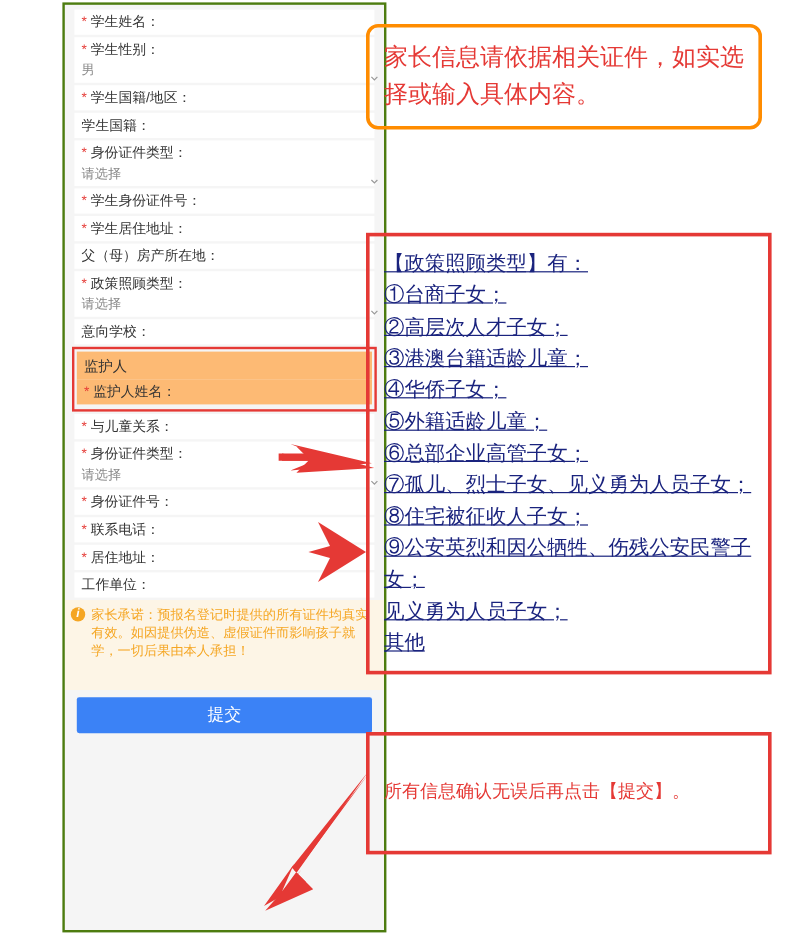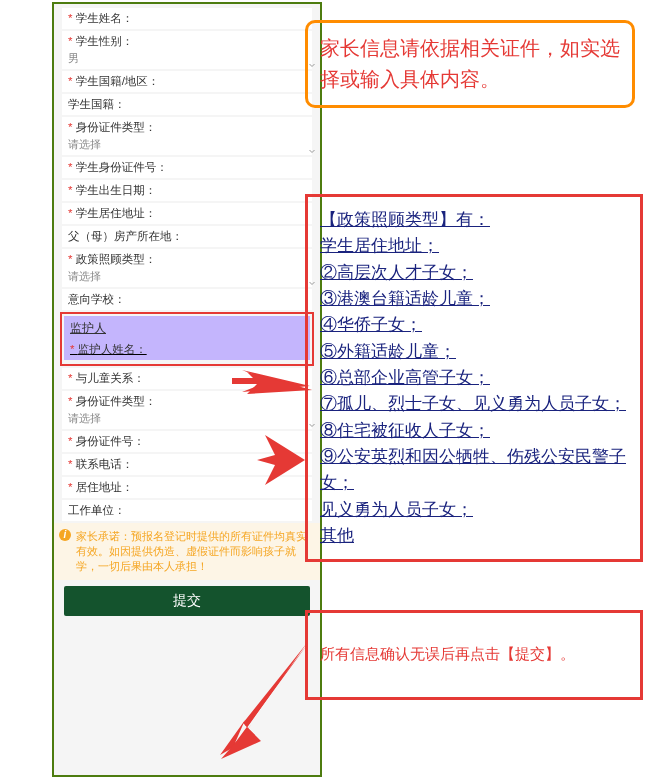--- a/index.html
+++ b/index.html
@@ -17,30 +17,30 @@
     .panel-inner { padding: 4px 8px 0 8px; }
     .form-item { background: #fff; padding: 3px 6px; margin-bottom: 2px; }
     .form-item .lbl { font-size: 11.5px; color: #333; display: block; }
     .form-item .req::before { content: "* "; color: #e53935; }
     .form-item .sel { display: flex; align-items: center; justify-content: space-between; padding: 2px 0 0 0; }
     .form-item .sel span { font-size: 11px; color: #888; }
     .chev { width: 0; height: 0; }
     .chev svg { width: 12px; height: 12px; }
     .section-hdr { font-size: 12px; color: #333; padding: 4px 6px 2px 6px; }
     .red-box { border: 2px solid #e53935; padding: 2px 2px; margin: 0 -2px 2px -2px; }
-    .red-box .section-hdr,.red-box .form-item{ background:#c4b5fd;text-decoration:underline;}
+    .red-box .section-hdr,.red-box .form-item{ background:#fdba74;}
     .red-box .form-item{ border:none; }
-    .notice { background: #fdf5e6; color: #f5a623; font-size: 11px; padding: 6px 6px 6px 22px; position: relative; line-height: 1.35; }
+    .notice { background: #fdf5e6; color: #f5a623; font-size: 11px; padding: 6px 6px 24px 22px; position: relative; line-height: 1.35; }
     .notice::before { content: "i"; position: absolute; left: 5px; top: 6px; width: 12px; height: 12px; border-radius: 50%; background: #f5a623; color: #fff; font-size: 10px; line-height: 12px; text-align: center; font-style: italic; font-weight: bold; }
-    .submit-btn { display: block; margin: 6px 10px 8px 10px; background: #14532d; color: #fff; text-align: center; padding: 6px 0; font-size: 14px; border-radius: 2px; cursor: pointer; }
+    .submit-btn { display: block; margin: 6px 10px 8px 10px; background: #3b82f6; color: #fff; text-align: center; padding: 6px 0; font-size: 14px; border-radius: 2px; cursor: pointer; }
     
     .callout-box { position: absolute; border: 2px solid; border-radius: 10px; padding: 10px 12px; line-height: 1.55; }
     .co1 { left: 305px; top: 20px; width: 330px; border-color: #ff8c00; border-width: 3px; color: #e53935; font-size: 20px; font-family: SimSun, serif; }
     .co2 { left: 305px; top: 194px; width: 338px; border-color: #e53935; color: #1a237e; font-size: 17px; font-family: SimSun, serif; border-radius: 0; border-width: 3px; text-decoration: underline;}
-    .co3 { left: 305px; top: 610px; width: 338px; height: 90px; border-color: #e53935; border-width: 3px; color: #e53935; font-size: 15px; font-family: SimSun, serif; border-radius: 0; display:flex; align-items:center;}
+    .co3 { left: 305px; top: 610px; width: 338px; height: 102px; border-color: #e53935; border-width: 3px; color: #e53935; font-size: 15px; font-family: SimSun, serif; border-radius: 0; display:flex; align-items:center;}
     
     svg.arrow { position: absolute; pointer-events: none; }
   </style>
 </head>
 <body>
 
 <div class="phone-panel">
   <div class="panel-inner">
 
     <div class="form-item">
@@ -65,23 +65,20 @@
         <span class="lbl req">身份证件类型：</span>
         <div class="sel">
           <span>请选择</span>
           <span class="chev"><svg viewBox="0 0 24 24">
               <path d="M7 10l5 5 5-5" fill="none" stroke="#999" stroke-width="2"></path>
             </svg></span>
         </div>
       </div>
     <div class="form-item">
         <span class="lbl req">学生身份证件号：</span>
-      </div>
-    <div class="form-item">
-        <span class="lbl req">学生出生日期：</span>
       </div>
     <div class="form-item">
         <span class="lbl req">学生居住地址：</span>
       </div>
     <div class="form-item">
         <span class="lbl">父（母）房产所在地：</span>
       </div>
     <div class="form-item">
         <span class="lbl req">政策照顾类型：</span>
         <div class="sel">
@@ -129,21 +126,21 @@
 
   </div>
   <div class="notice">家长承诺：预报名登记时提供的所有证件均真实有效。如因提供伪造、虚假证件而影响孩子就学，一切后果由本人承担！</div>
   <div class="submit-btn">提交</div>
 </div>
 
 <div class="callout-box co1">家长信息请依据相关证件，如实选择或输入具体内容。</div>
 
 <div class="callout-box co2">
   <span>【政策照顾类型】有：</span><br>
-  <span>学生居住地址；</span><br>
+  <span>①台商子女；</span><br>
   <span>②高层次人才子女；</span><br>
   <span>③港澳台籍适龄儿童；</span><br>
   <span>④华侨子女；</span><br>
   <span>⑤外籍适龄儿童；</span><br>
   <span>⑥总部企业高管子女；</span><br>
   <span>⑦孤儿、烈士子女、见义勇为人员子女；</span><br>
   <span>⑧住宅被征收人子女；</span><br>
   <span>⑨公安英烈和因公牺牲、伤残公安民警子女；</span><br>
   <span>见义勇为人员子女；</span><br>
   <span>其他</span>

